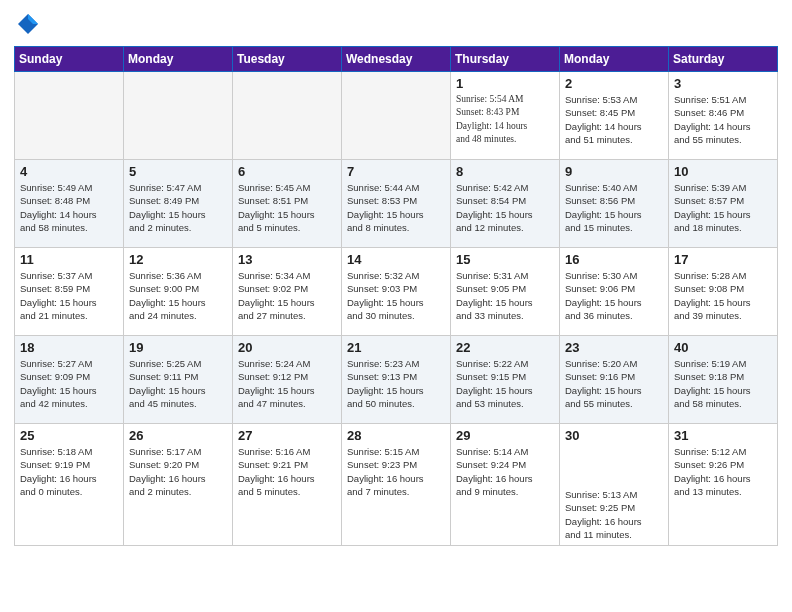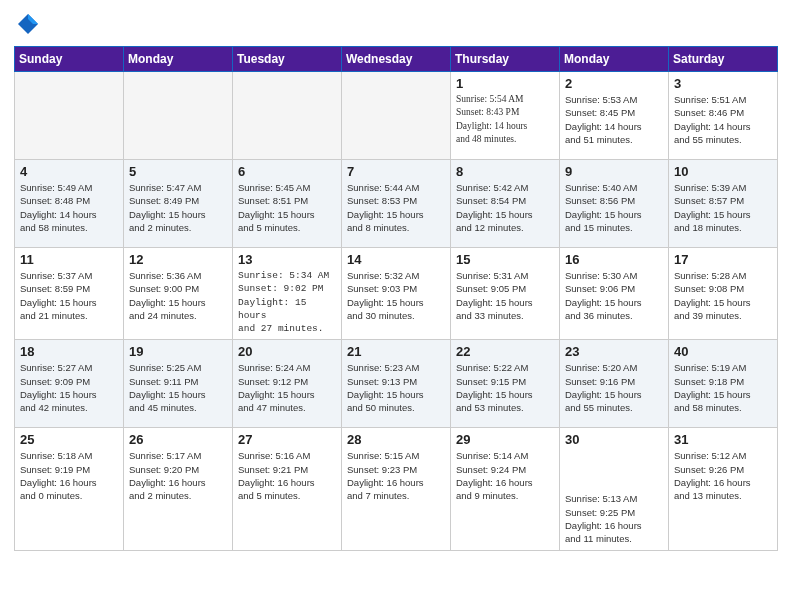--- a/index.html
+++ b/index.html
@@ -213,21 +213,21 @@
           </td>
           <td>
             <div class="day-num">12</div>
             <div class="day-info" style="white-space: pre-line;">Sunrise: 5:36 AM
 Sunset: 9:00 PM
 Daylight: 15 hours
 and 24 minutes.</div>
           </td>
           <td>
             <div class="day-num">13</div>
-            <div class="day-info" style="white-space: pre-line; font-family: Liberation Mono, monospace;">Sunrise: 5:34 AM
+            <div class="day-info" style="white-space: pre-line;">Sunrise: 5:34 AM
 Sunset: 9:02 PM
 Daylight: 15 hours
 and 27 minutes.</div>
           </td>
           <td>
             <div class="day-num">14</div>
             <div class="day-info" style="white-space: pre-line;">Sunrise: 5:32 AM
 Sunset: 9:03 PM
 Daylight: 15 hours
 and 30 minutes.</div>

